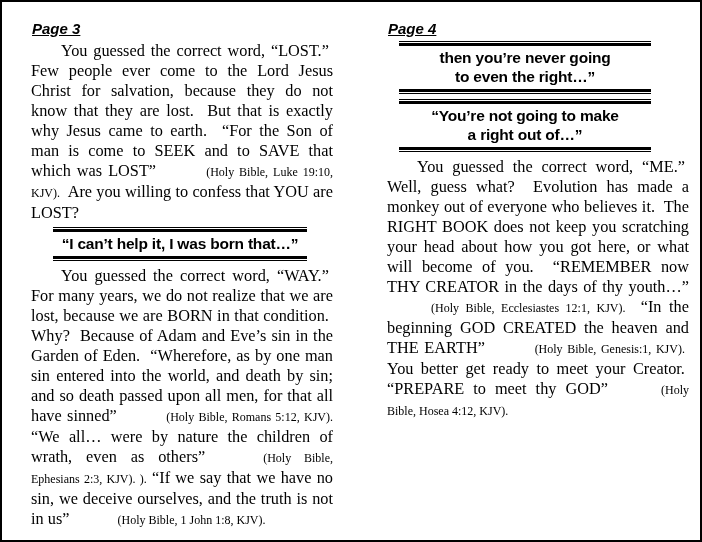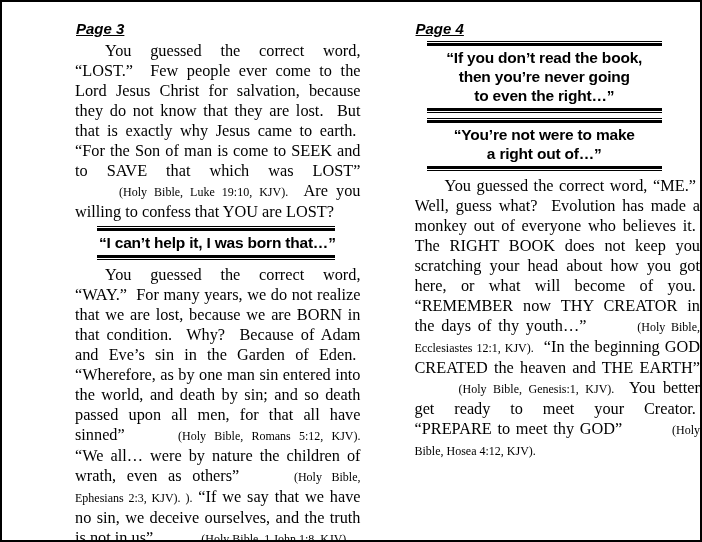--- a/index.html
+++ b/index.html
@@ -7,21 +7,20 @@
   .screen {
     width: 702px;
     height: 542px;
     box-sizing: border-box;
     border: 2px solid #000;
     background: #ffffff;
     display: flex;
     overflow: hidden;
     color: #000;
     font-family: "Liberation Serif", serif;
-    padding-left: 44px;
   }
 
   .page {
     width: 302px;
     box-sizing: border-box;
     margin-top: 18px;
     overflow: hidden;
   }
   .page-left  { margin-left: 29px; }
   .page-right { margin-left: 54px; }
@@ -84,27 +83,26 @@
           </div>
         </div>
         <p class="para"><span class="seg-body">You guessed the correct word, “WAY.”&nbsp; For many years, we do not realize that we are lost, because we are BORN in that condition.&nbsp; Why?&nbsp; Because of Adam and Eve’s sin in the Garden of Eden.&nbsp; “Wherefore, as by one man sin entered into the world, and death by sin; and so death passed upon all men, for that all have sinned” </span><span class="seg-cite">(Holy Bible, Romans 5:12, KJV).</span><span class="seg-body"> “We all… were by nature the children of wrath, even as others” </span><span class="seg-cite">(Holy Bible, Ephesians 2:3, KJV). ).</span><span class="seg-body"> “If we say that we have no sin, we deceive ourselves, and the truth is not in us” </span><span class="seg-cite">(Holy Bible, 1 John 1:8, KJV).</span></p>
       </div>
   </section>
   <section class="page page-right">
     <h2 class="page-title">Page 4</h2>
     <div class="blocks">
         <div class="banner">
           <div class="banner-inner">
-            <div class="banner-line">“If you don’t read the book,</div>
             <div class="banner-line">then you’re never going</div>
             <div class="banner-line">to even the right…”</div>
           </div>
         </div>
         <div class="banner">
           <div class="banner-inner">
-            <div class="banner-line">“You’re not were to make</div>
+            <div class="banner-line">“You’re not going to make</div>
             <div class="banner-line">a right out of…”</div>
           </div>
         </div>
         <p class="para"><span class="seg-body">You guessed the correct word, “ME.”&nbsp; Well, guess what?&nbsp; Evolution has made a monkey out of everyone who believes it.&nbsp; The RIGHT BOOK does not keep you scratching your head about how you got here, or what will become of you.&nbsp; “REMEMBER now THY CREATOR in the days of thy youth…” </span><span class="seg-cite">(Holy Bible, Ecclesiastes 12:1, KJV).</span><span class="seg-body">&nbsp; “In the beginning GOD CREATED the heaven and THE EARTH” </span><span class="seg-cite">(Holy Bible, Genesis:1, KJV).</span><span class="seg-body">&nbsp; You better get ready to meet your Creator.&nbsp;  “PREPARE to meet thy GOD” </span><span class="seg-cite">(Holy Bible, Hosea 4:12, KJV).</span></p>
       </div>
   </section>
 </div>
 
 </body></html>

